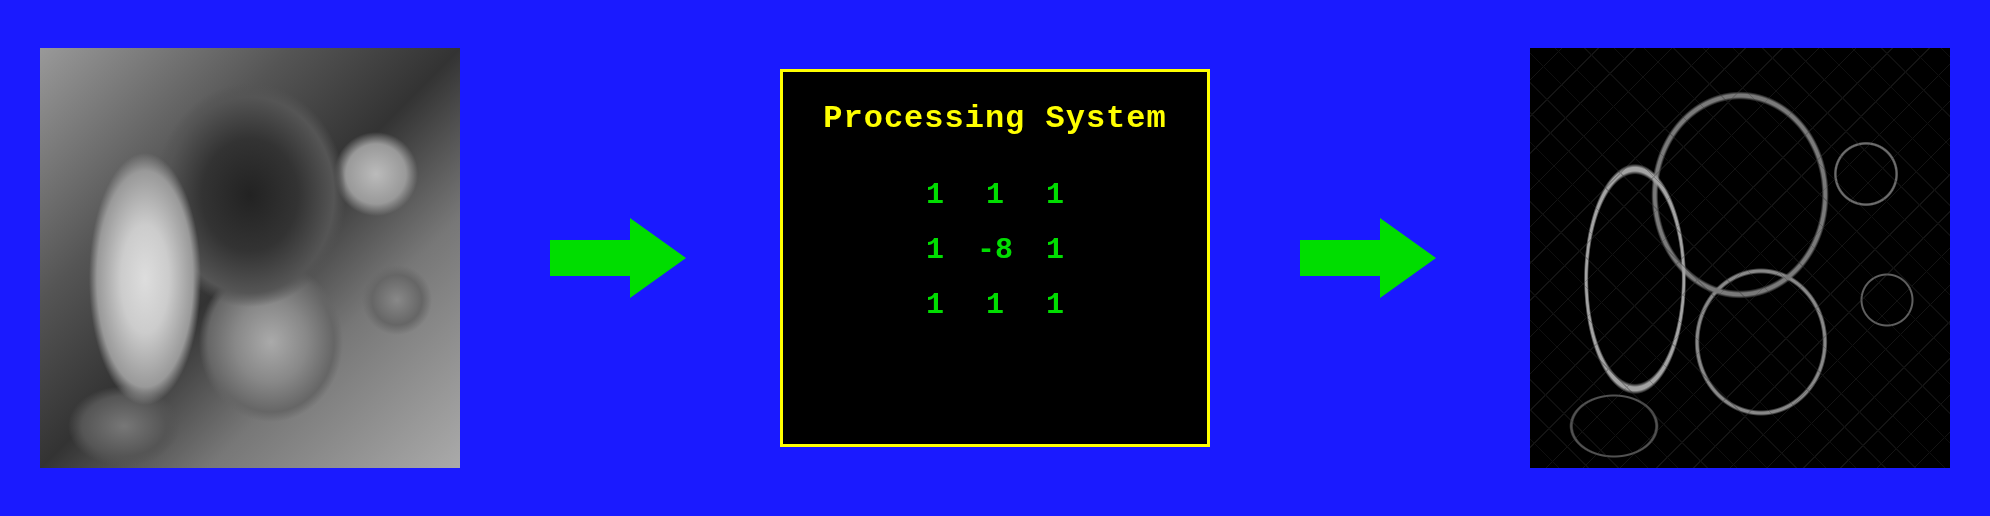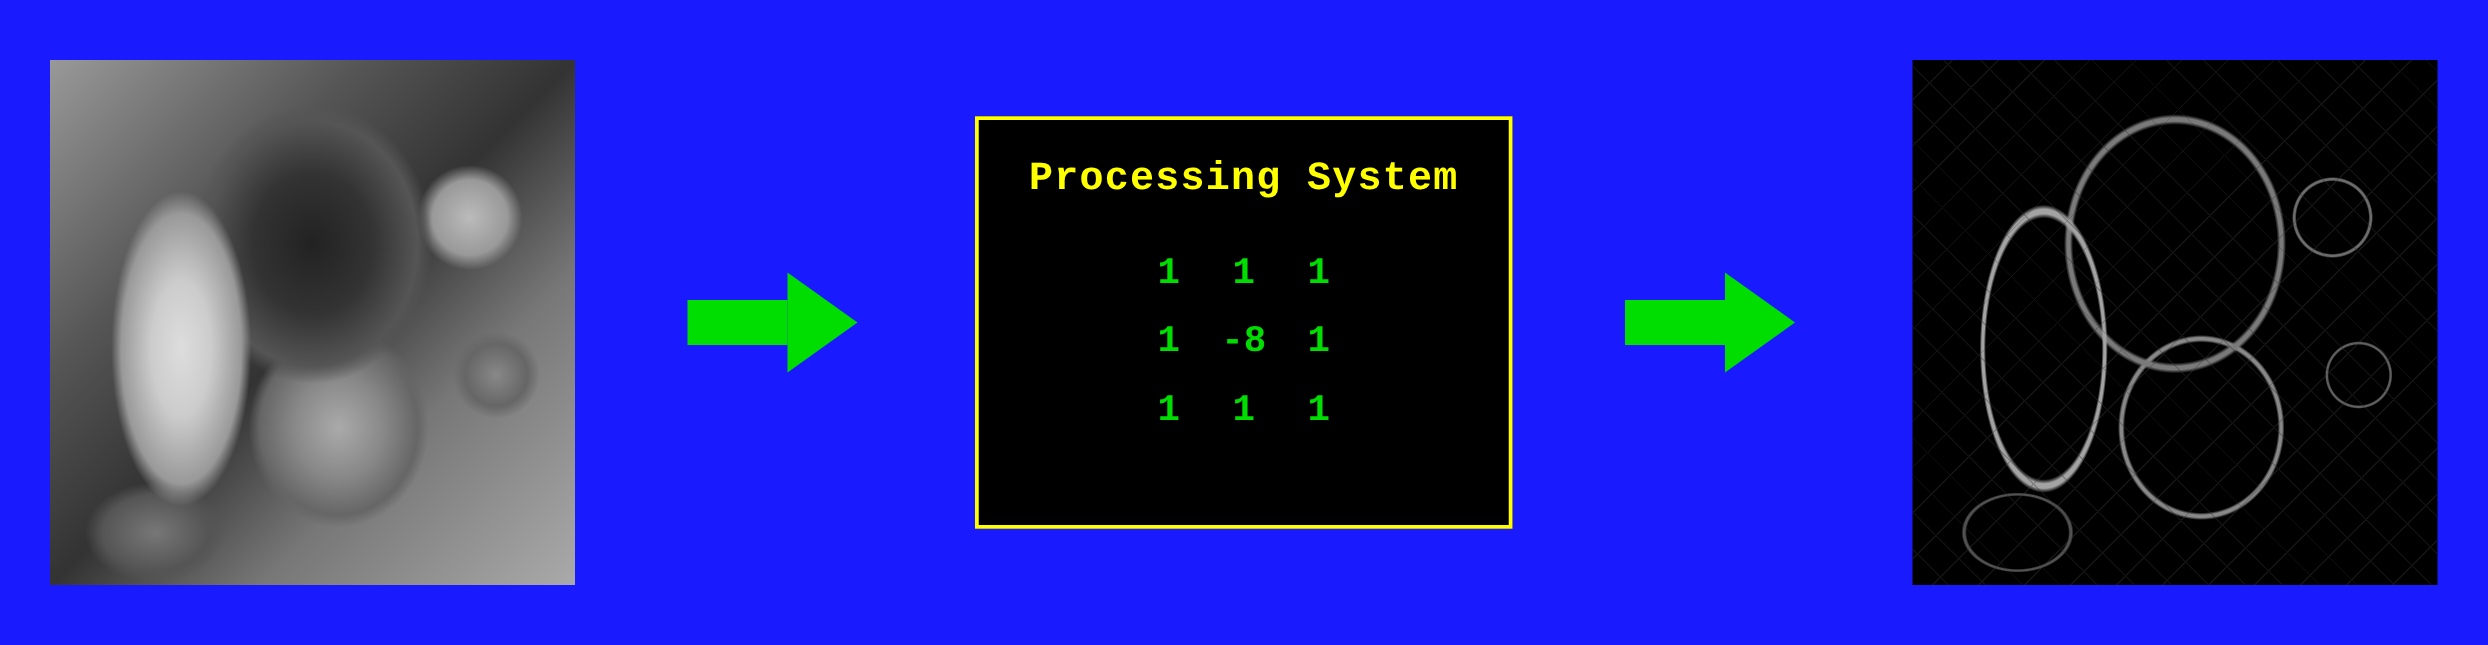--- a/index.html
+++ b/index.html
@@ -82,21 +82,21 @@
       left: 80px;
       top: 0;
       width: 0;
       height: 0;
       border-top: 40px solid transparent;
       border-bottom: 40px solid transparent;
       border-left: 56px solid #00dd00;
     }
     .processing-box {
       width: 430px;
-      height: 330px;
+      height: 378px;
       background: #000;
       border: 3px solid #ffff00;
       display: flex;
       flex-direction: column;
       align-items: center;
       padding: 28px 20px;
     }
     .processing-title {
       color: #ffff00;
       font-size: 32px;

